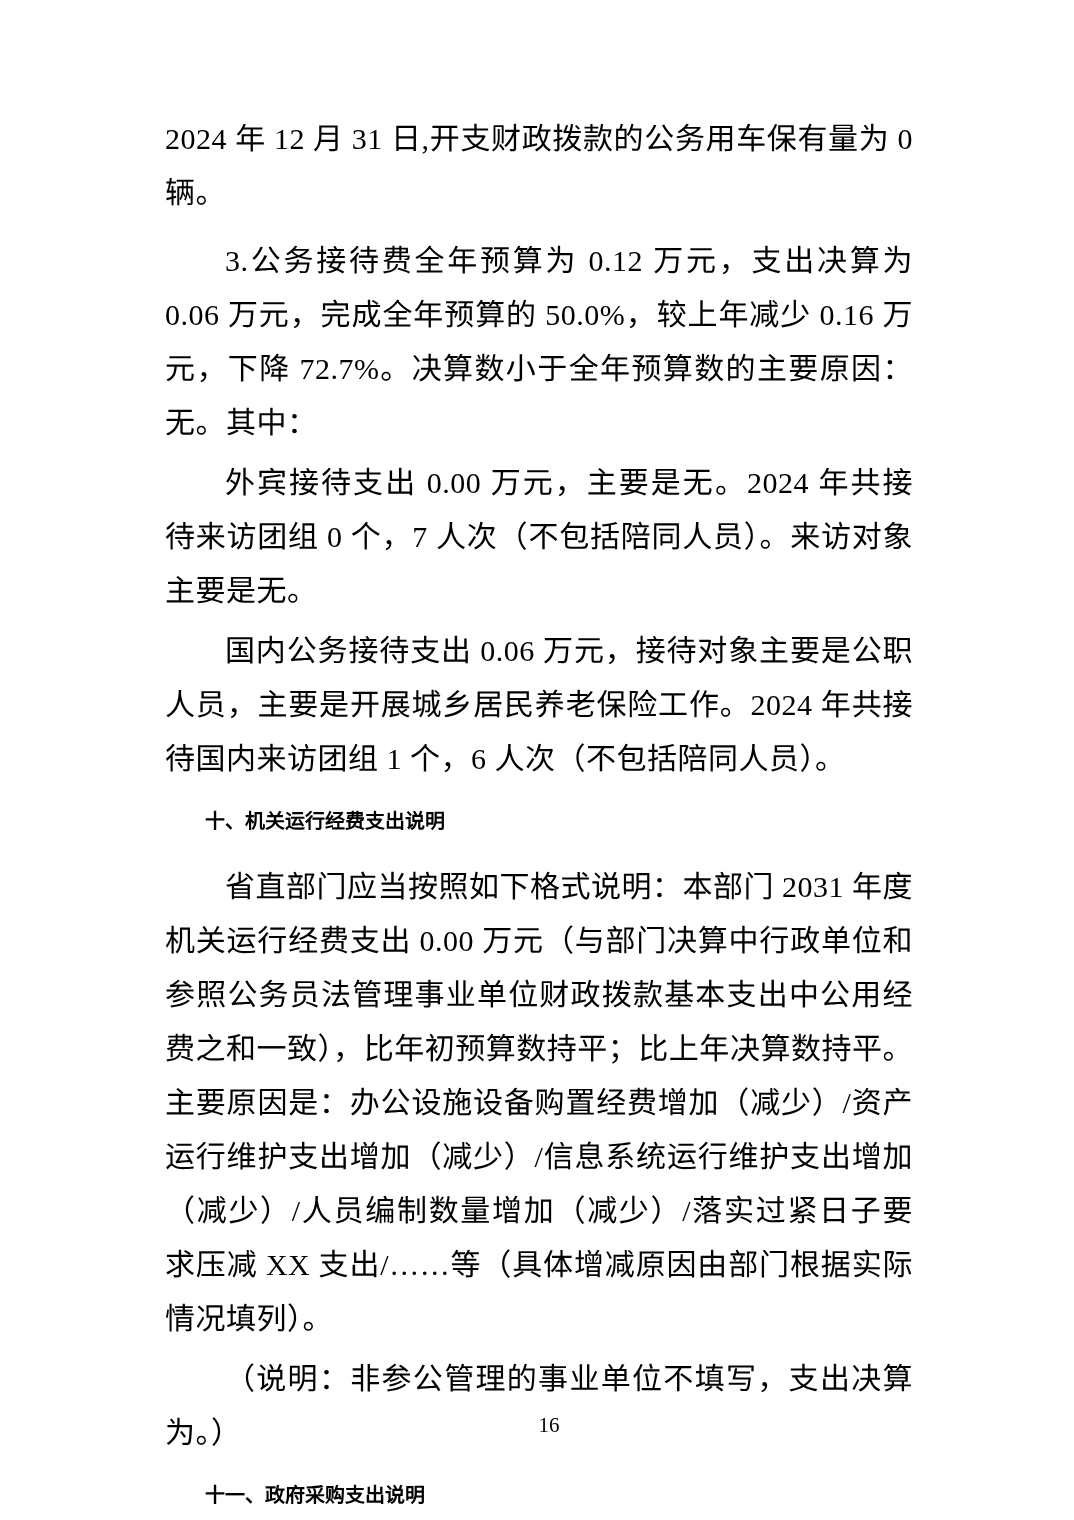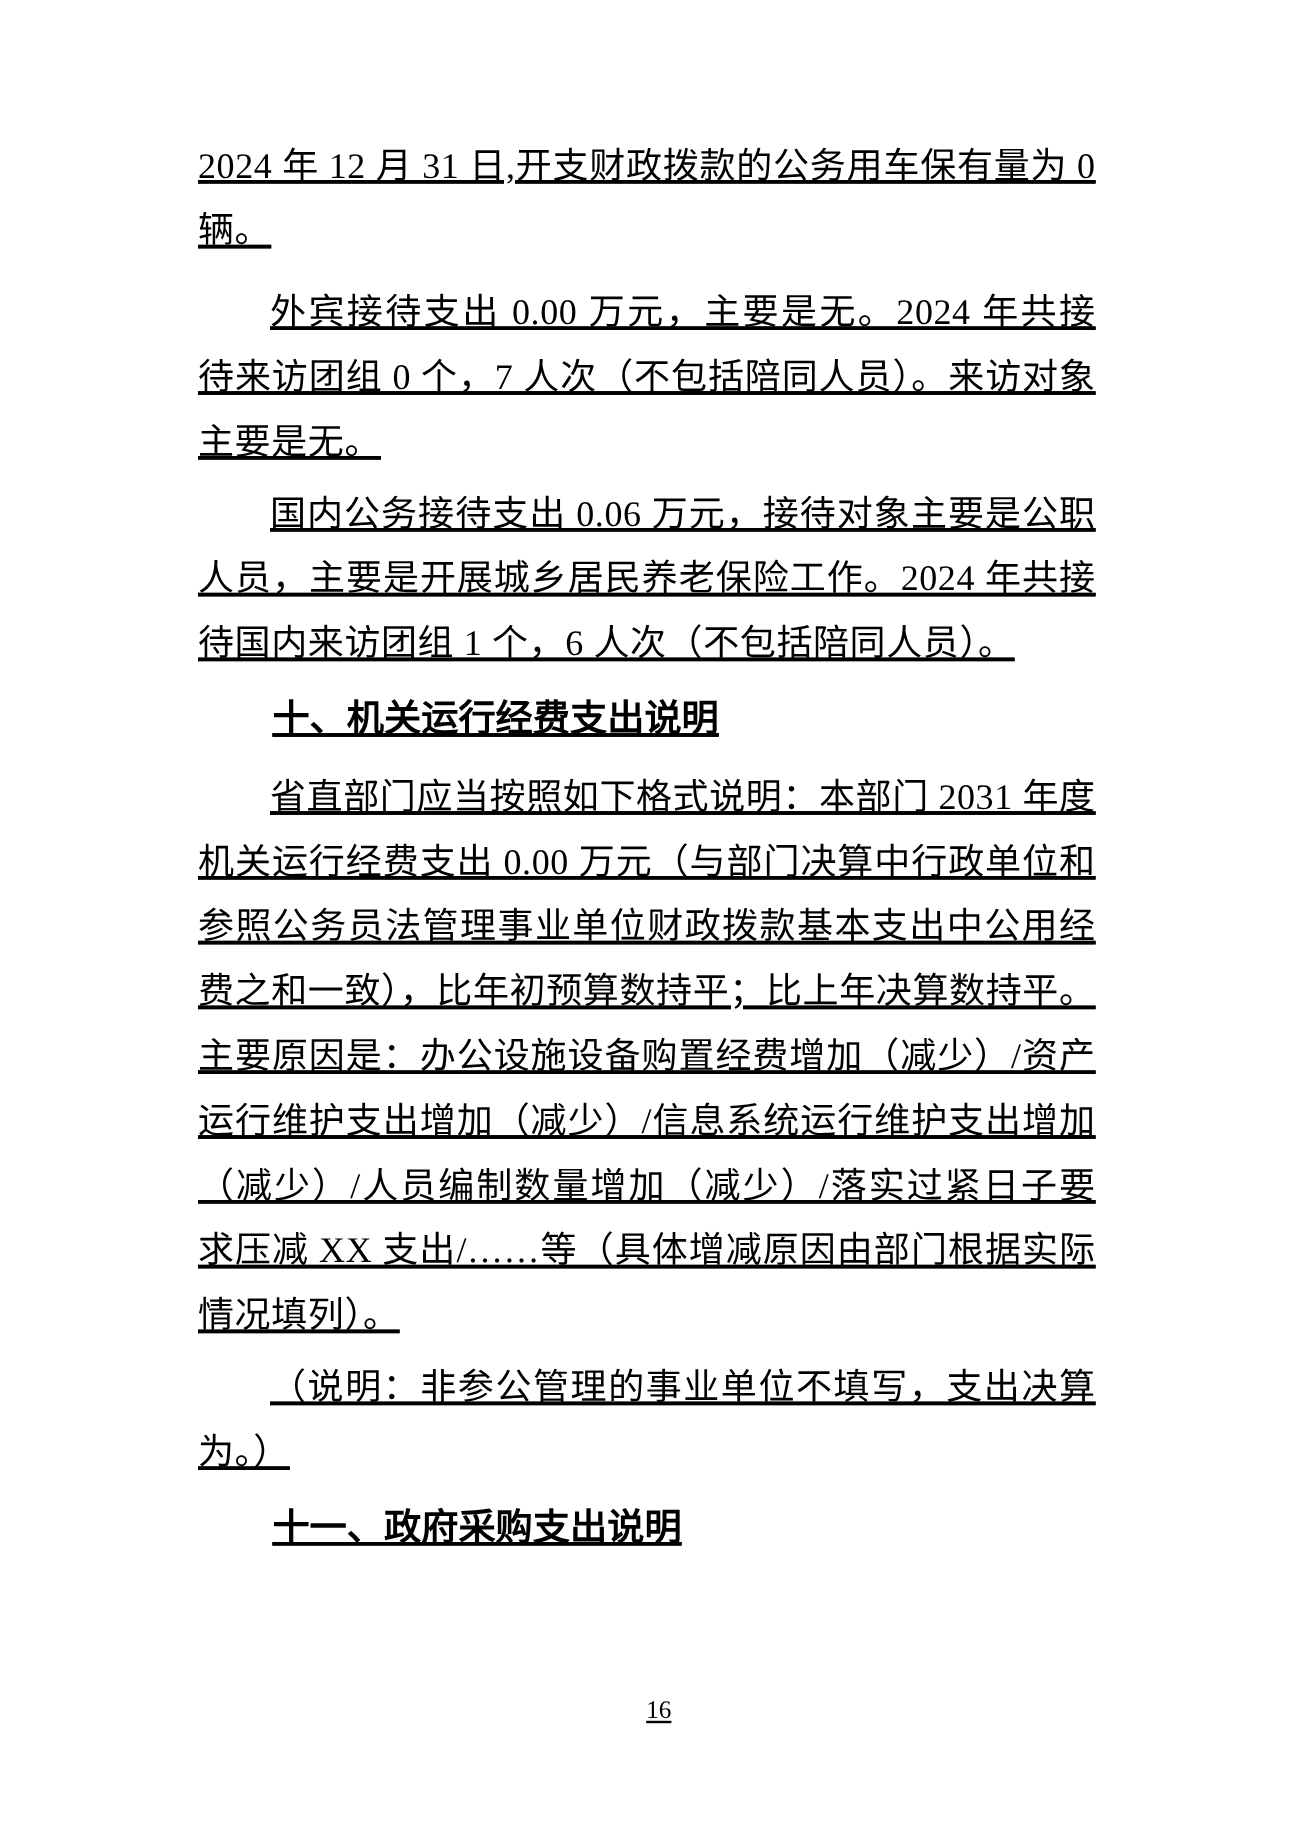--- a/index.html
+++ b/index.html
@@ -1,16 +1,16 @@
 <!DOCTYPE html>
 <html lang="zh-CN"><head>
 <meta charset="utf-8">
 <title>部门决算说明 - 第16页</title>
 <style>
-  * { margin: 0; padding: 0; box-sizing: border-box; text-decoration: underline; }
+  * { margin: 0; padding: 0; box-sizing: border-box; }
   html, body {
     background: #ffffff;
     font-family: "Liberation Serif", "DejaVu Serif", serif;
   }
   .page {
     position: relative;
     width: 1074px;
     height: 1520px;
     margin: 0 auto;
     background: #ffffff;
@@ -29,21 +29,21 @@
     text-align: justify;
     text-justify: inter-character;
     letter-spacing: 0.5px;
     margin: 0 0 6px 0;
   }
   .para.indent { text-indent: 2em; }
   .para.cont { text-indent: 0; margin-bottom: 14px; }
   .heading {
     font-family: "Liberation Sans", "DejaVu Sans", sans-serif;
     font-weight: bold;
-    font-size: 31px;
+    font-size: 20px;
     line-height: 54px;
     text-indent: 2em;
     margin: 8px 0 12px 0;
   }
   .page-number {
     position: absolute;
     bottom: 82px;
     left: 12px;
     width: 100%;
     text-align: center;
@@ -52,20 +52,21 @@
   }
 </style>
 </head>
 <body>
 
 <div class="page">
   <div class="content">
 
     <p class="para cont">2024 年 12 月 31 日,开支财政拨款的公务用车保有量为 0 辆。</p>
 
+    <p class="para indent">3.公务接待费全年预算为 0.12 万元，支出决算为 0.06 万元，完成全年预算的 50.0%，较上年减少 0.16 万元，下降 72.7%。决算数小于全年预算数的主要原因：无。其中：</p>
 
     <p class="para indent">外宾接待支出 0.00 万元，主要是无。2024 年共接待来访团组 0 个，7 人次（不包括陪同人员）。来访对象主要是无。</p>
 
     <p class="para indent">国内公务接待支出 0.06 万元，接待对象主要是公职人员，主要是开展城乡居民养老保险工作。2024 年共接待国内来访团组 1 个，6 人次（不包括陪同人员）。</p>
 
     <h2 class="heading">十、机关运行经费支出说明</h2>
 
     <p class="para indent">省直部门应当按照如下格式说明：本部门 2031 年度机关运行经费支出 0.00 万元（与部门决算中行政单位和参照公务员法管理事业单位财政拨款基本支出中公用经费之和一致），比年初预算数持平；比上年决算数持平。主要原因是：办公设施设备购置经费增加（减少）/资产运行维护支出增加（减少）/信息系统运行维护支出增加（减少）/人员编制数量增加（减少）/落实过紧日子要求压减 XX 支出/……等（具体增减原因由部门根据实际情况填列）。</p>
 
     <p class="para indent">（说明：非参公管理的事业单位不填写，支出决算为。）</p>

